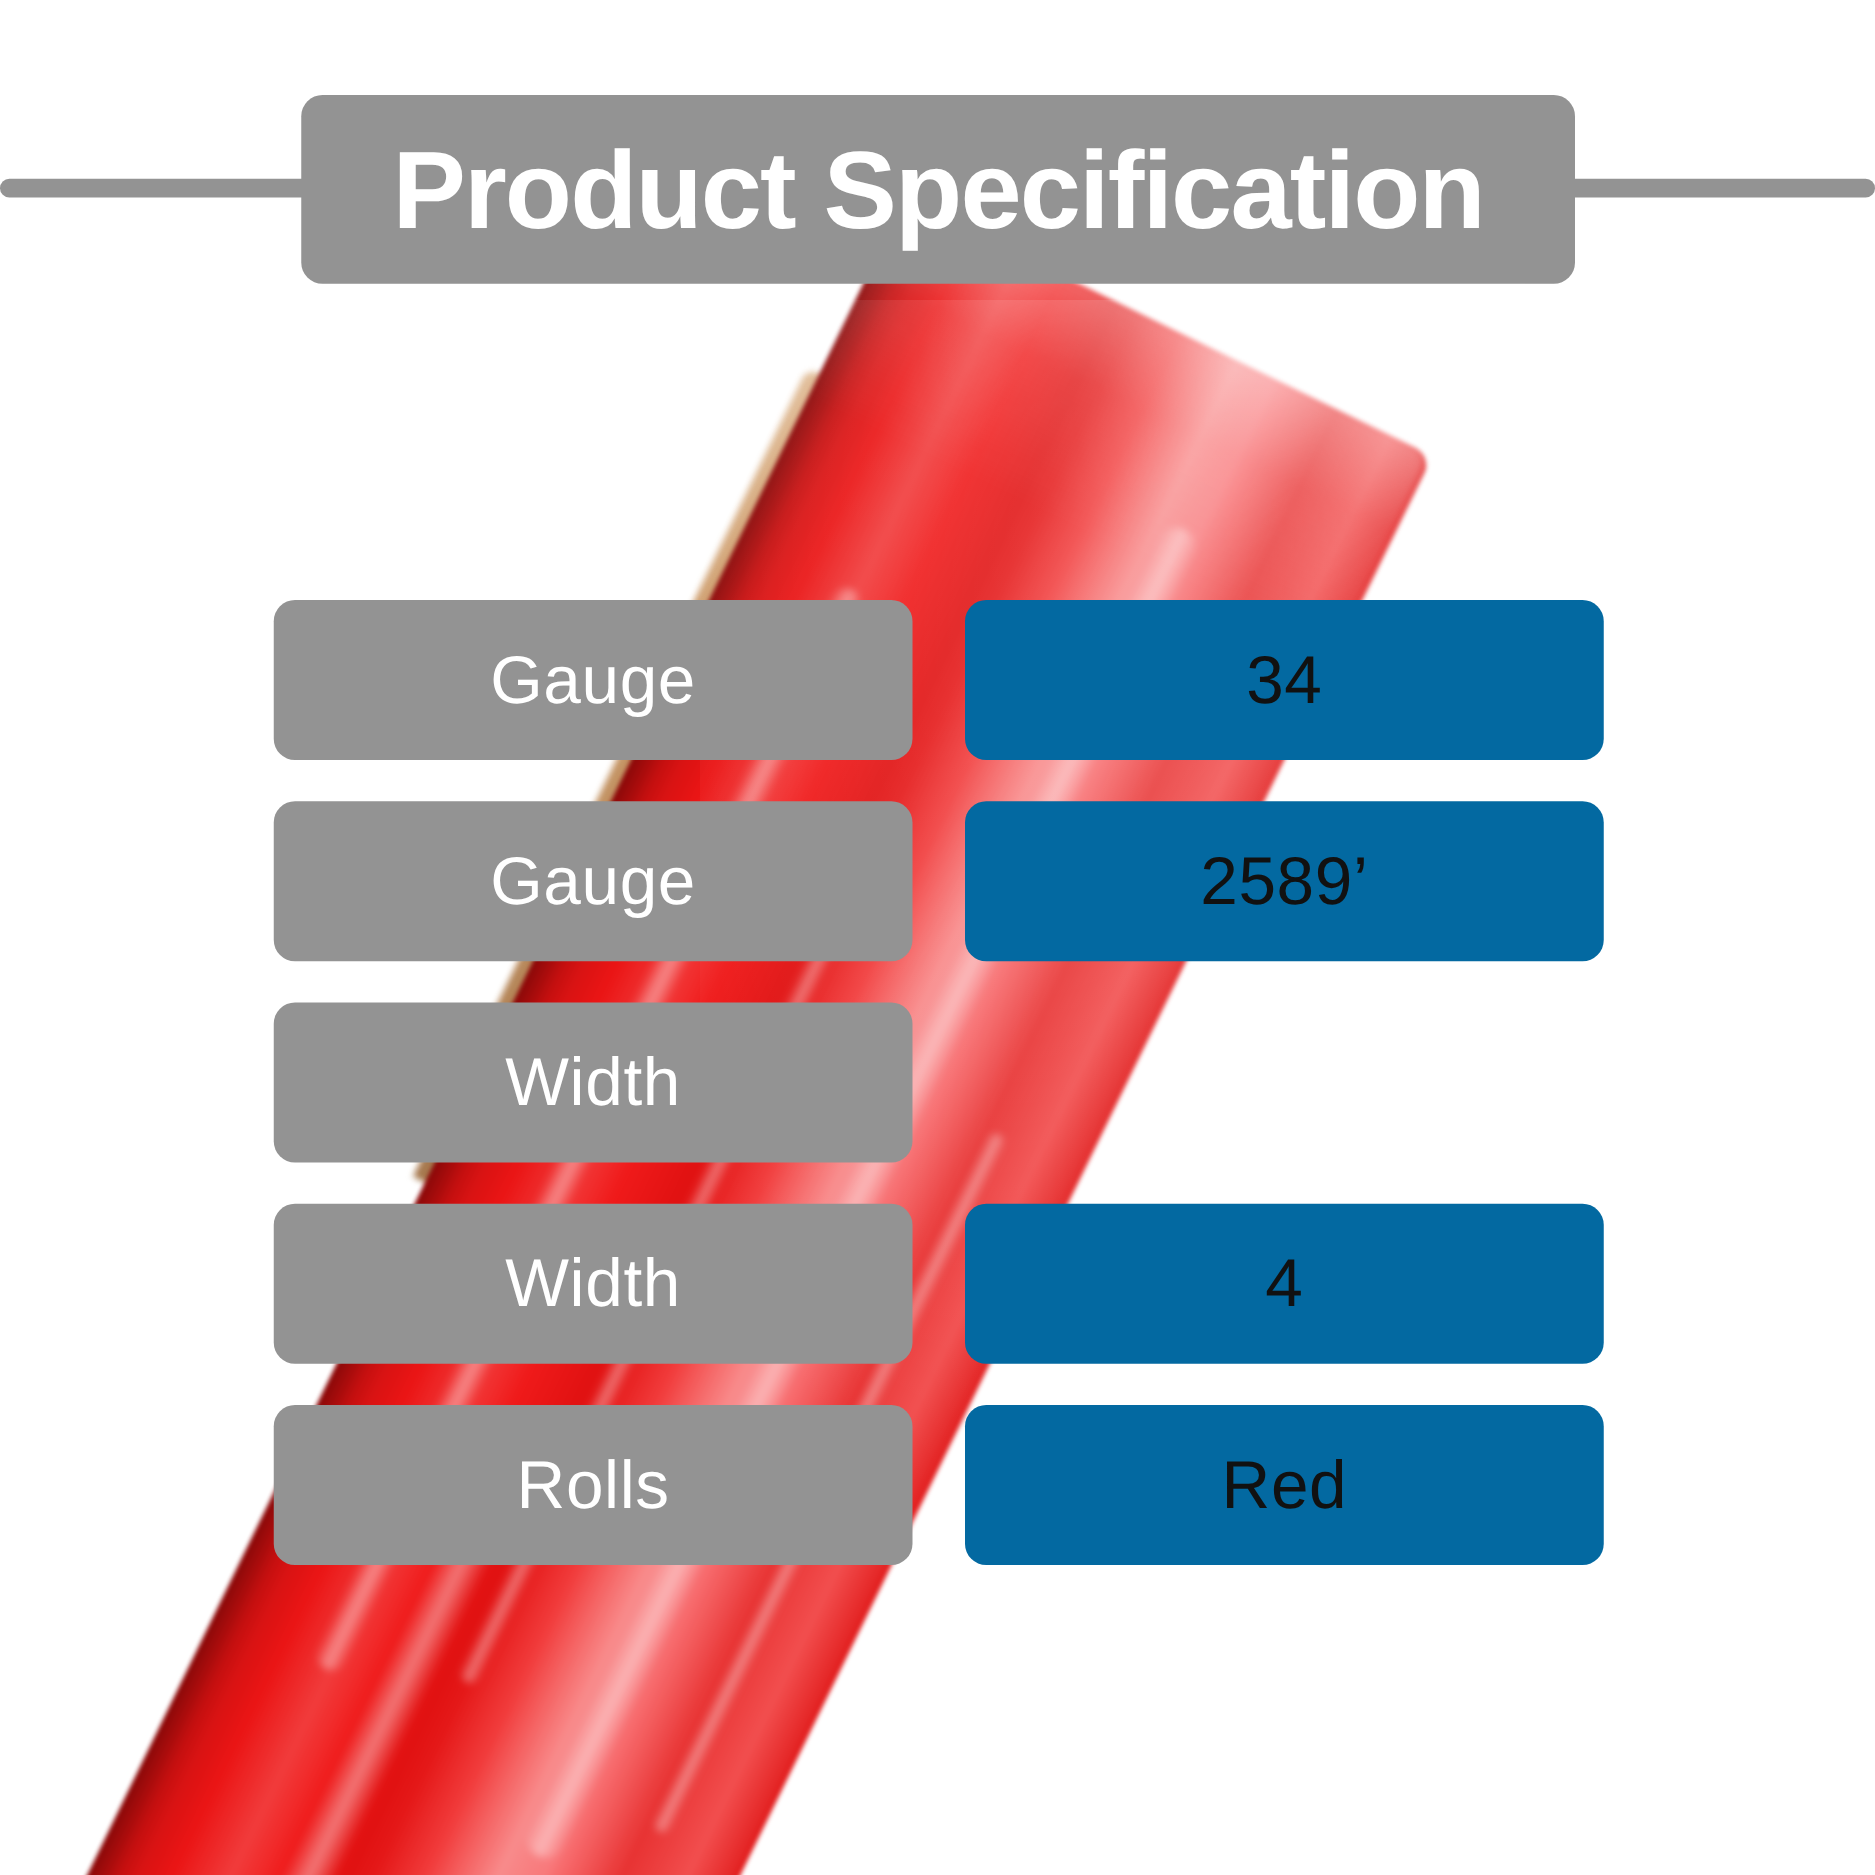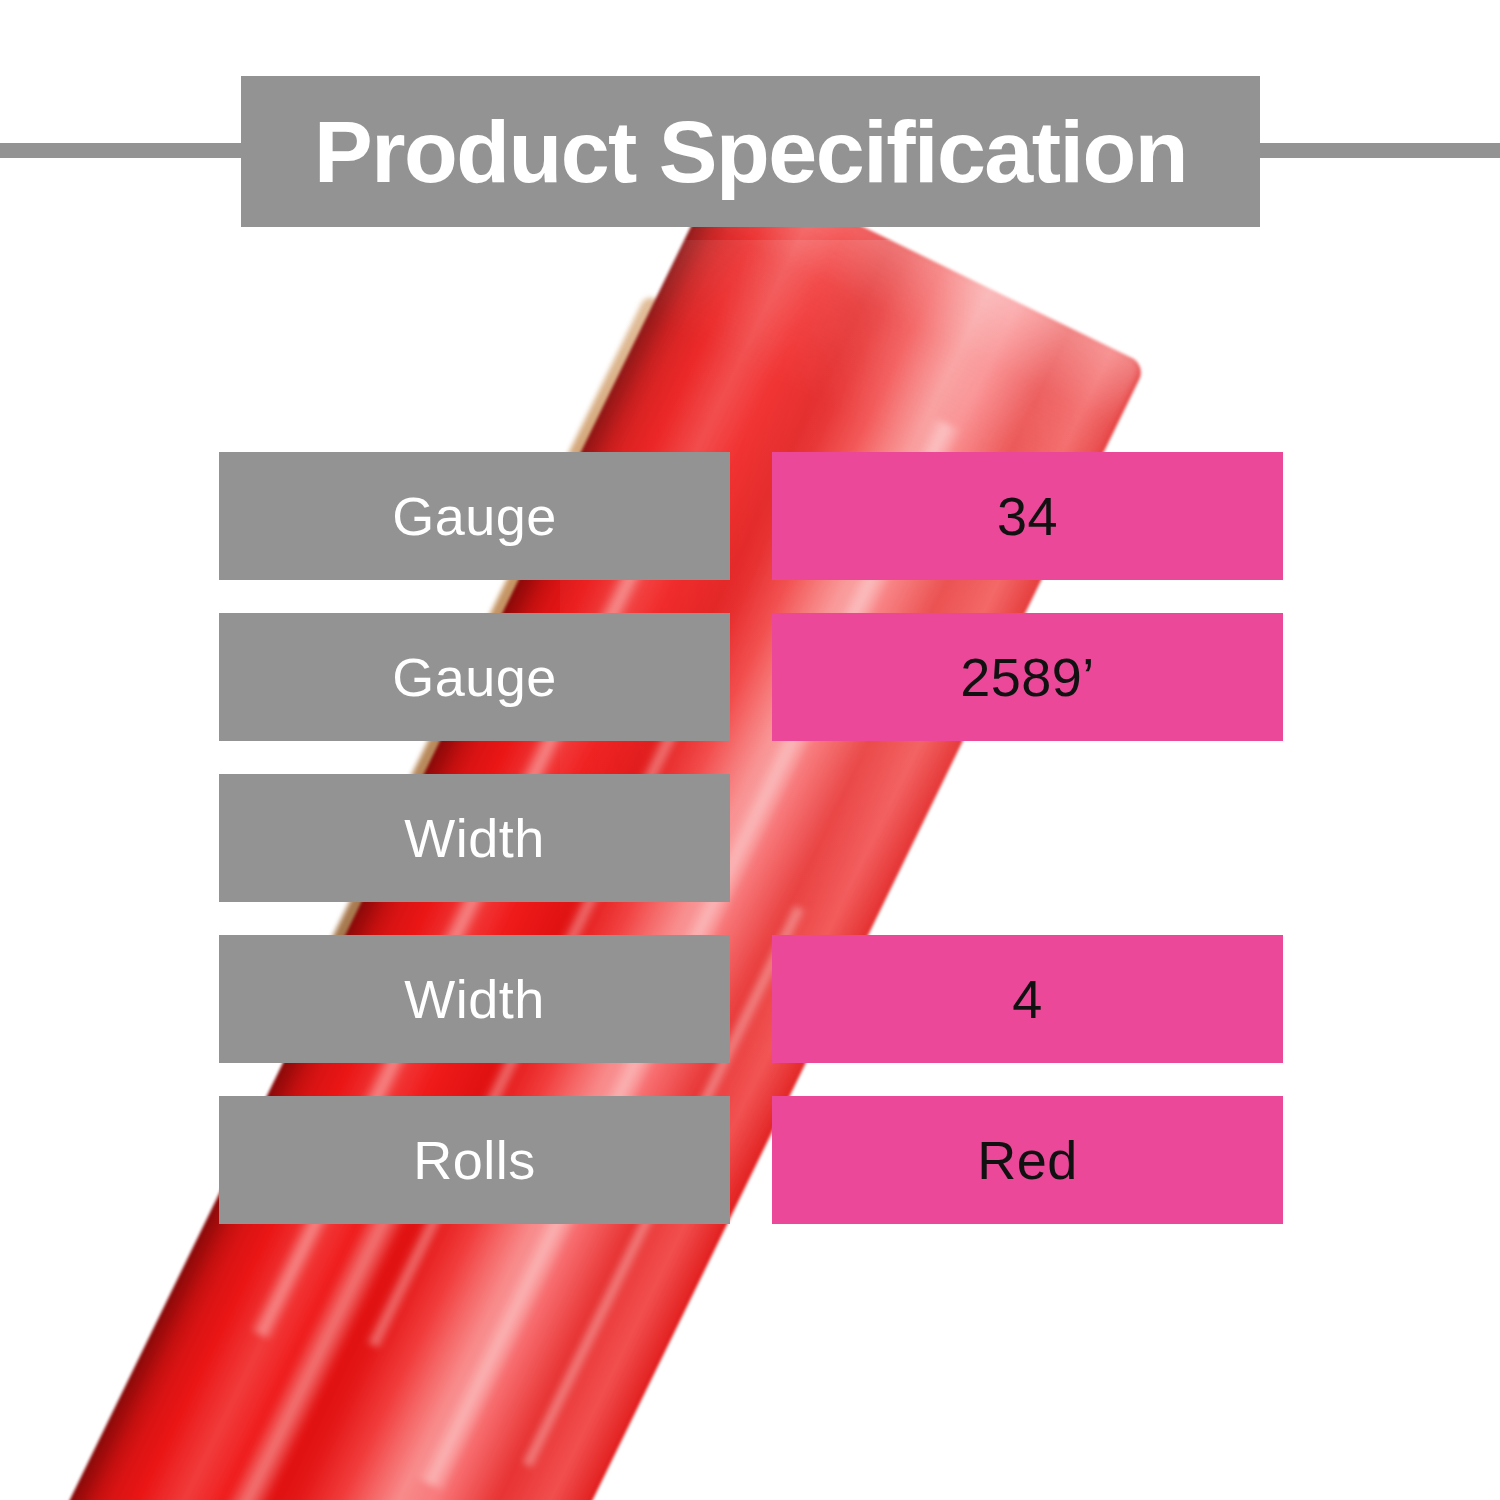--- a/index.html
+++ b/index.html
@@ -1,15 +1,15 @@
 <!DOCTYPE html>
 <html><head>
 <meta charset="utf-8">
 <style>
-  * { margin:0; padding:0; box-sizing:border-box; }
+  * { margin:0; padding:0; box-sizing:border-box;border-radius:17px; }
 
   html, body {
     width: 1500px;
     height: 1500px;
     background: #ffffff;
     font-family: "Liberation Sans", sans-serif;
     overflow: hidden;
   }
 
   #canvas {
@@ -161,21 +161,21 @@
     font-weight: 700;
     letter-spacing: -1.5px;
     line-height: 1;
     white-space: nowrap;
   }
 
   
   .spec-table {
     position: absolute;
     left: 219px;
-    top: 452px;
+    top: 480px;
     width: 1064px;
     z-index: 4;
   }
   .spec-row {
     position: relative;
     height: 128px;
     margin-bottom: 33px;
   }
   .spec-row:last-child { margin-bottom: 0; }
 
@@ -198,21 +198,21 @@
     letter-spacing: 0.5px;
     line-height: 1;
   }
 
   .spec-value {
     position: absolute;
     left: 553px;
     top: 0;
     width: 511px;
     height: 128px;
-    background: #ec4899;
+    background: #0369a1;
     display: flex;
     align-items: center;
     justify-content: center;
   }
   .spec-value span {
     color: #111111;
     font-family: "Liberation Sans", sans-serif;
     font-size: 54px;
     font-weight: 300;
     letter-spacing: 0.5px;

